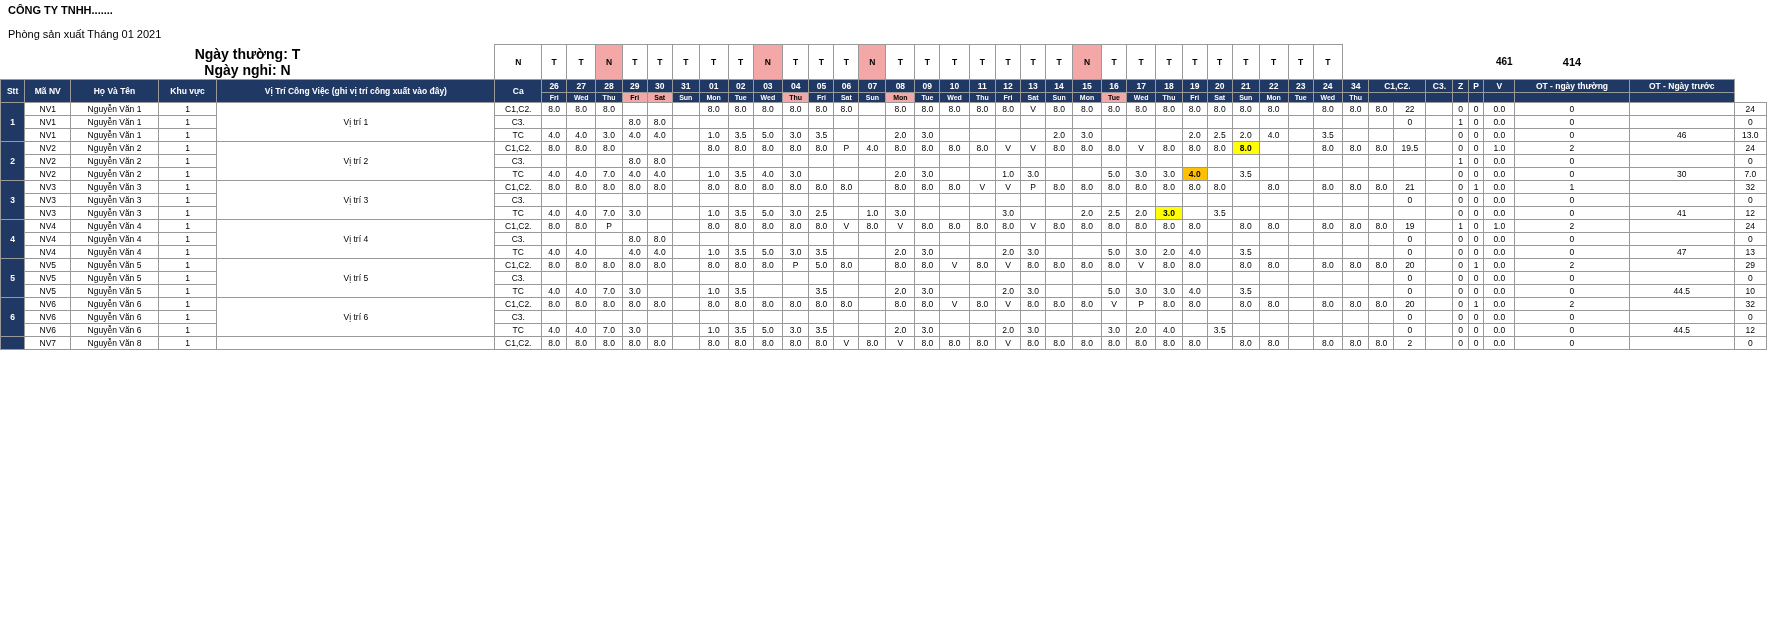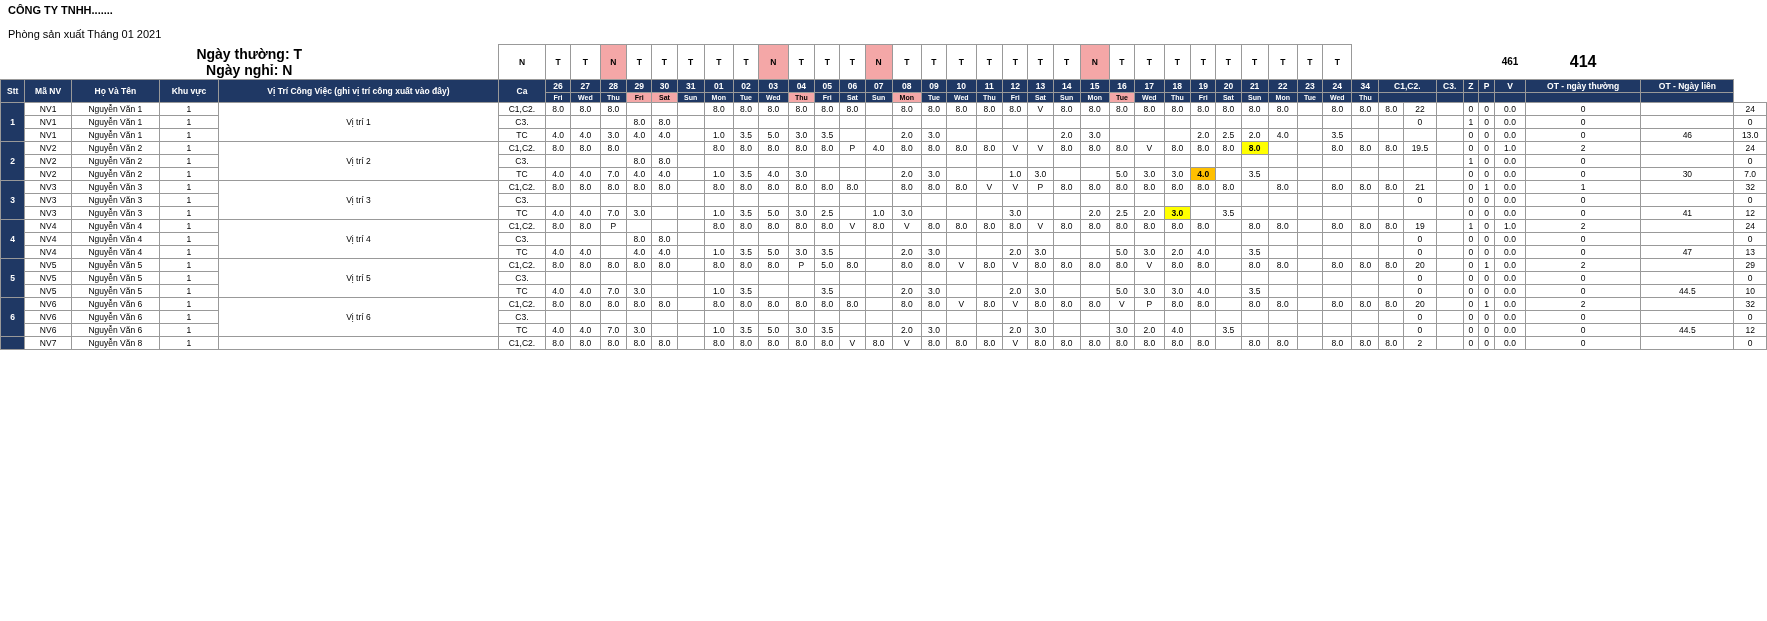--- a/index.html
+++ b/index.html
@@ -87,22 +87,22 @@
       <th class="t-cell">T</th>
       <th class="t-cell">T</th>
       <th class="t-cell">T</th>
       <th class="t-cell">T</th>
 
       <th colspan="2" style="background:#fff;border:none;"></th>
       <th style="background:#fff;border:none;"></th>
       <th style="background:#fff;border:none;"></th>
       <th style="background:#fff;border:none;"></th>
       <th style="background:#fff;border:none;"></th>
-      <th style="background:#fff;border:none;font-weight:bold;font-size:10px;">461</th>
-      <th style="background:#fff;border:none;font-weight:bold;font-size:16px;">414</th>
+      <th style="background:#fff;border:none;font-weight:bold;font-size:10px;text-align:right;">461</th>
+      <th style="background:#fff;border:none;font-weight:bold;font-size:11px;">414</th>
     </tr>
 
     <tr>
       <th class="col-header-blue" rowspan="2">Stt</th>
       <th class="col-header-blue" rowspan="2">Mã NV</th>
       <th class="col-header-blue" rowspan="2">Họ Và Tên</th>
       <th class="col-header-blue" rowspan="2">Khu vực</th>
       <th class="col-header-blue" rowspan="2" style="min-width:70px;">Vị Trí Công Việc (ghi vị trí công xuất vào đây)</th>
       <th class="col-header-blue" rowspan="2">Ca</th>
 
@@ -137,21 +137,21 @@
       <th class="col-header-blue">23</th>
       <th class="col-header-blue">24</th>
       <th class="col-header-blue">34</th>
 
       <th class="col-header-blue" colspan="2">C1,C2.</th>
       <th class="col-header-blue">C3.</th>
       <th class="col-header-blue">Z</th>
       <th class="col-header-blue">P</th>
       <th class="col-header-blue">V</th>
       <th class="col-header-blue" style="min-width:40px;margin-left:32px;">OT - ngày thường</th>
-      <th class="col-header-blue" style="min-width:40px;">OT - Ngày liên</th>
+      <th class="col-header-blue" style="min-width:40px;">OT - Ngày trước</th>
     </tr>
 
     <tr>
       <th class="col-header-blue" style="font-size:7px;">Fri</th>
       <th class="col-header-blue" style="font-size:7px;">Wed</th>
       <th class="col-header-blue" style="font-size:7px;">Thu</th>
       <th class="col-header-blue" style="background:#f4a7a7;color:#000;font-size:7px;">Fri</th>
       <th class="col-header-blue" style="background:#f4a7a7;color:#000;font-size:7px;">Sat</th>
       <th class="col-header-blue" style="font-size:7px;">Sun</th>
       <th class="col-header-blue" style="font-size:7px;">Mon</th>

